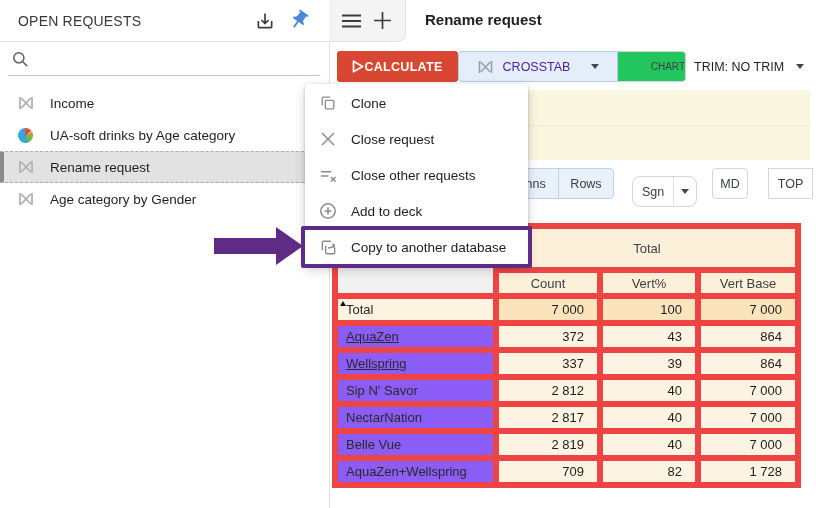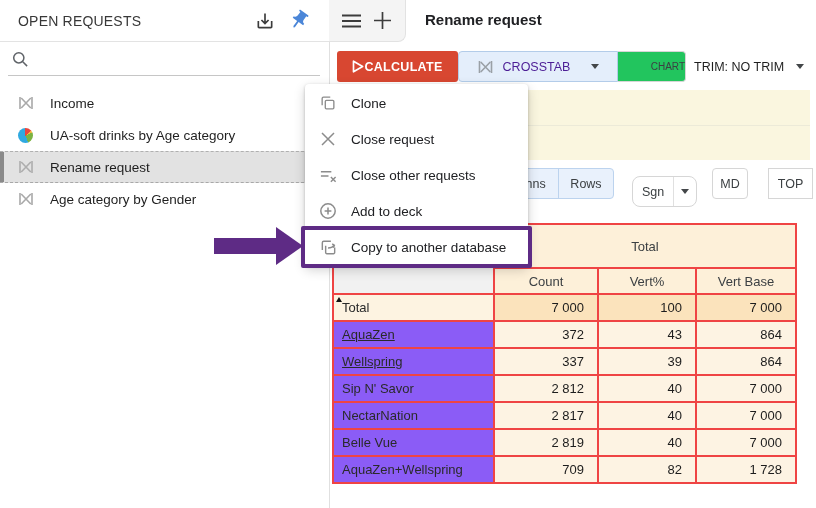--- a/index.html
+++ b/index.html
@@ -66,21 +66,21 @@
   .sgn-group { left:632px; top:176px; width:65px; height:31px; background:#fff; border:1px solid #d6d6d6;
     border-radius:8px; display:flex; overflow:hidden; }
   .sgn-label { flex:1; }
   .sgn-caret { width:23px; border-left:1px solid #e0e0e0; }
   .md-btn { left:712px; top:168px; width:36px; height:31px; background:#fff; border:1px solid #d6d6d6; border-radius:4px; }
   .top-btn { left:768px; top:168px; width:45px; height:31px; background:#fff; border:1px solid #d6d6d6; border-radius:0; }
 
   
   .xtab { position:absolute; left:332px; top:223px; width:463px; border-collapse:collapse;
     table-layout:fixed; font-size:13px; }
-  .xtab td, .xtab th { border:2px solid #ef4444; font-weight:normal; overflow:hidden; white-space:nowrap; }
+  .xtab td, .xtab th { border:6px solid #ef4444; font-weight:normal; overflow:hidden; white-space:nowrap; }
   .corner { background:#f1f1f1; }
   .mh { background:#fdf0d9; text-align:center; color:#3c4043; }
   .ch { background:#fdf0d9; text-align:center; color:#3c4043; }
   .rl { background:#8b5cf6; text-align:left; padding-left:8px; color:#2a2a2a; position:relative; }
   .num { background:#fdf3e3; text-align:right; padding-right:13px; color:#1d1d1d; }
   tr.total .rl { background:#fdf3e1; }
   tr.total .num { background:#fbe3bc; }
   .lnk { text-decoration:underline; cursor:pointer; }
   .sort-mark { position:absolute; left:2px; top:2px; width:0; height:0;
     border-left:3.5px solid transparent; border-right:3.5px solid transparent; border-bottom:5px solid #111; }

